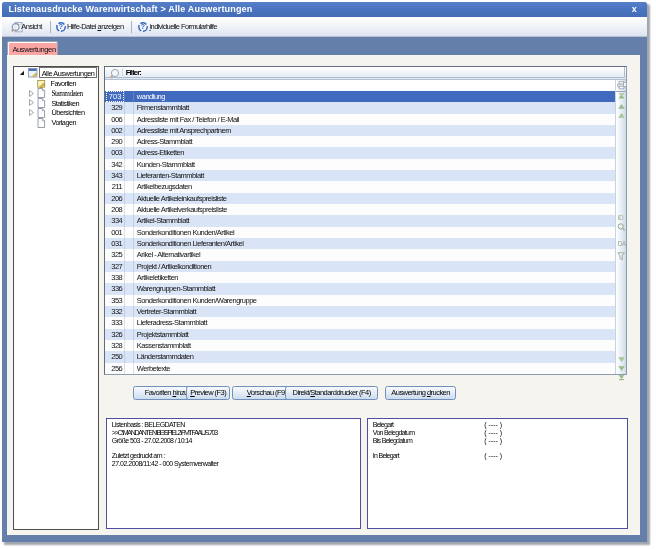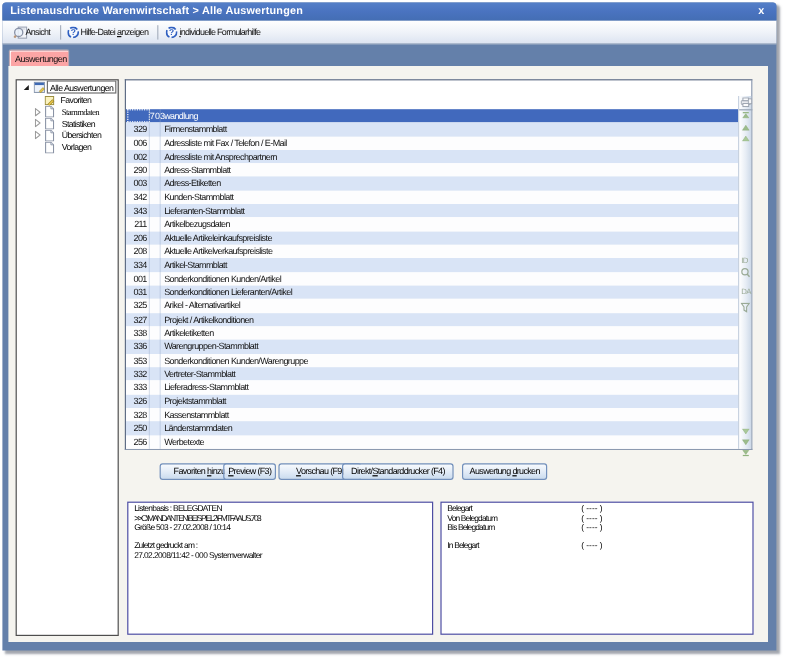--- a/index.html
+++ b/index.html
@@ -62,21 +62,21 @@
 
 #rows { position:absolute; left:0; top:0; width:510px; }
 .r { position:absolute; left:0; width:510px; height:11.32px;
   font-size:7.5px; letter-spacing:-0.5px; color:#111; line-height:11.32px;
   background:#fdfdfe; }
 .r.alt { background:#d9e4f6; }
 .r.sel { background:#4169bd; color:#fff; }
 .r .c1 { position:absolute; left:0; width:17px; text-align:right; }
 .r .c2 { position:absolute; left:19.8px; width:9.2px; }
 .r .c3 { position:absolute; left:31.5px; }
-.r.sel .c1 { outline:1px dotted #fff; outline-offset:-1px; height:11.32px; left:0.5px; width:17.8px; text-align:left; padding-left:19px; letter-spacing:0.1px; }
+.r.sel .c1 { outline:1px dotted #fff; outline-offset:-1px; height:11.32px; left:0.5px; width:17.8px; text-align:left; padding-left:3px; letter-spacing:0.1px; }
 
 .colsep { position:absolute; width:1px; background:rgba(150,170,200,.35); }
 
 
 #strip { position:absolute; right:0; top:12.6px; width:10.5px; height:294.6px;
   background:linear-gradient(to right,#ffffff,#e7edf5 55%,#cdd9e8);
   border-left:1px solid #c8d2e0; }
 
 
 .btn { position:absolute; height:14px; border:1px solid #7290bc; border-radius:2.5px;
@@ -176,20 +176,29 @@
     <div class="ti" style="left:45px; top:53.2px;">Übersichten</div>
     <div class="ti" style="left:30.5px; top:62.4px;">
       <svg width="8.5" height="10" viewBox="0 0 8.5 10" style="display:block">
         <path d="M1 0.5 H5.4 L7.6 2.7 V9.5 H1 Z" fill="#fff" stroke="#8a93a5" stroke-width="0.9"></path>
         <path d="M5.4 0.5 L5.4 2.7 L7.6 2.7" fill="#dfe5ef" stroke="#8a93a5" stroke-width="0.7"></path>
       </svg>
     </div>
     <div class="ti" style="left:45px; top:62.9px;">Vorlagen</div>
 
     <div id="tbl">
+      <div id="filter">
+        <div style="position:absolute;left:0;top:0;right:0.6px;bottom:0.6px;border:1px solid #aebbce;border-left:none;border-top:none;"></div>
+        <svg width="12" height="12" viewBox="0 0 12 12" style="position:absolute;left:3.2px;top:1px">
+          <circle cx="7" cy="5" r="3.6" fill="#f4f8fd" stroke="#9aa6ba" stroke-width="1"></circle>
+          <line x1="4.4" y1="7.6" x2="2.6" y2="9.8" stroke="#c9a887" stroke-width="2"></line>
+        </svg>
+        <span class="lbl">Filter:</span>
+            <div style="position:absolute;left:16.5px;top:1px;width:1px;height:10.6px;background:#d0d9e7"></div>
+      </div>
       <div id="rows">
 <div class="r sel" style="top:23.90px">
               <span class="c1">703</span>
               <span class="c2"></span>
               <span class="c3">wandlung</span>
             </div>
 <div class="r alt" style="top:35.22px">
               <span class="c1">329</span>
               <span class="c2"></span>
               <span class="c3">Firmenstammblatt</span>

